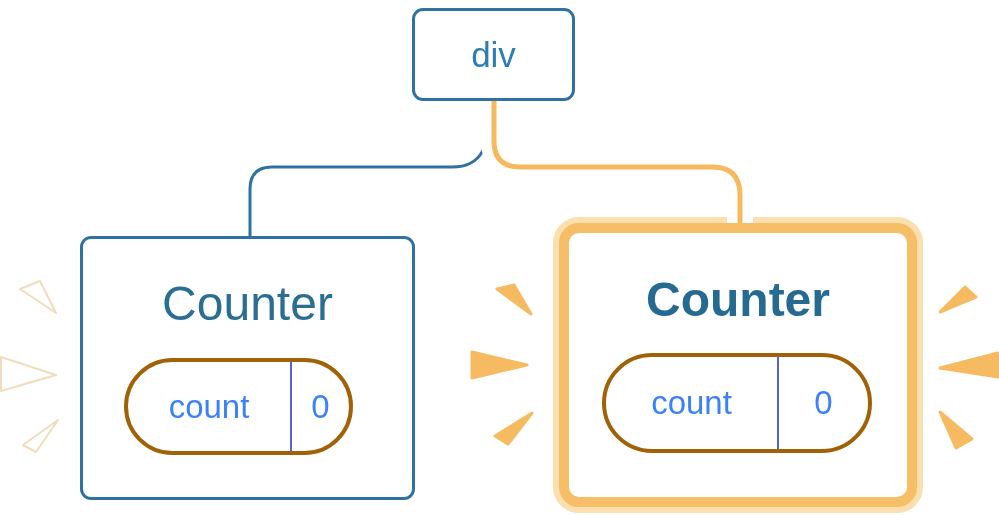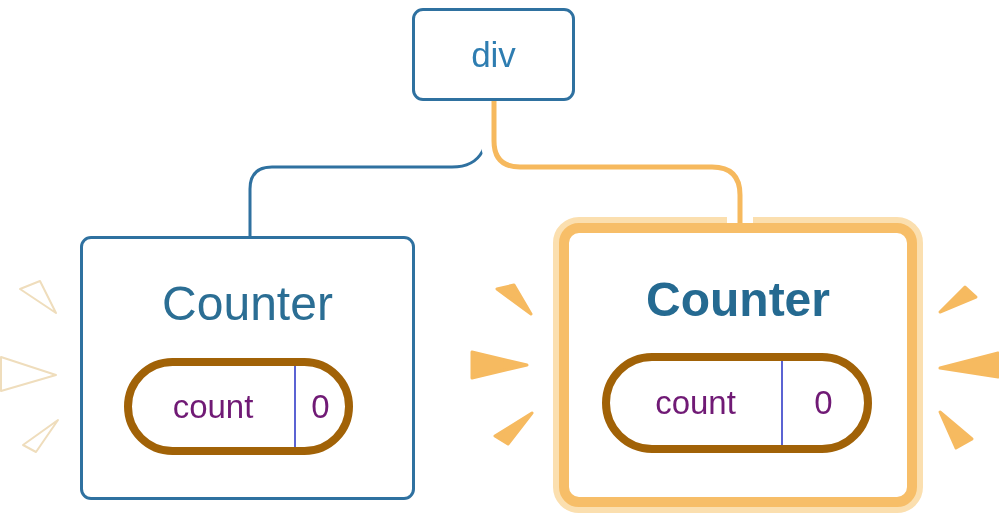--- a/index.html
+++ b/index.html
@@ -31,21 +31,21 @@
     border:10px solid #F7BE68;border-radius:20px;background:#ffffff;
   }
   .counter-title{
     position:absolute;left:0;width:100%;text-align:center;
     font-size:48px;color:#2B6E94;line-height:42px;
   }
   #left-counter .counter-title{top:44px;font-weight:500;}
   #right-counter .counter-title{top:56px;font-weight:700;color:#256A91;}
   .state-pill{
     position:absolute;box-sizing:border-box;display:flex;align-items:stretch;
-    border:8px solid #a16207;border-radius:60px;color:#701a75;font-size:33px;
+    border:4px solid #a16207;border-radius:60px;color:#3b82f6;font-size:33px;
     background:#ffffff;
   }
   #left-counter .state-pill{left:41px;top:119px;width:229px;height:97px;}
   #right-counter .state-pill{left:43px;top:130px;width:270px;height:100px;}
   .state-key{
     flex:1;display:flex;align-items:center;justify-content:center;
     border-right:2px solid #5B63D3;
   }
   #left-counter .state-key{flex:0 0 162px;}
   #right-counter .state-key{flex:0 0 171px;}

